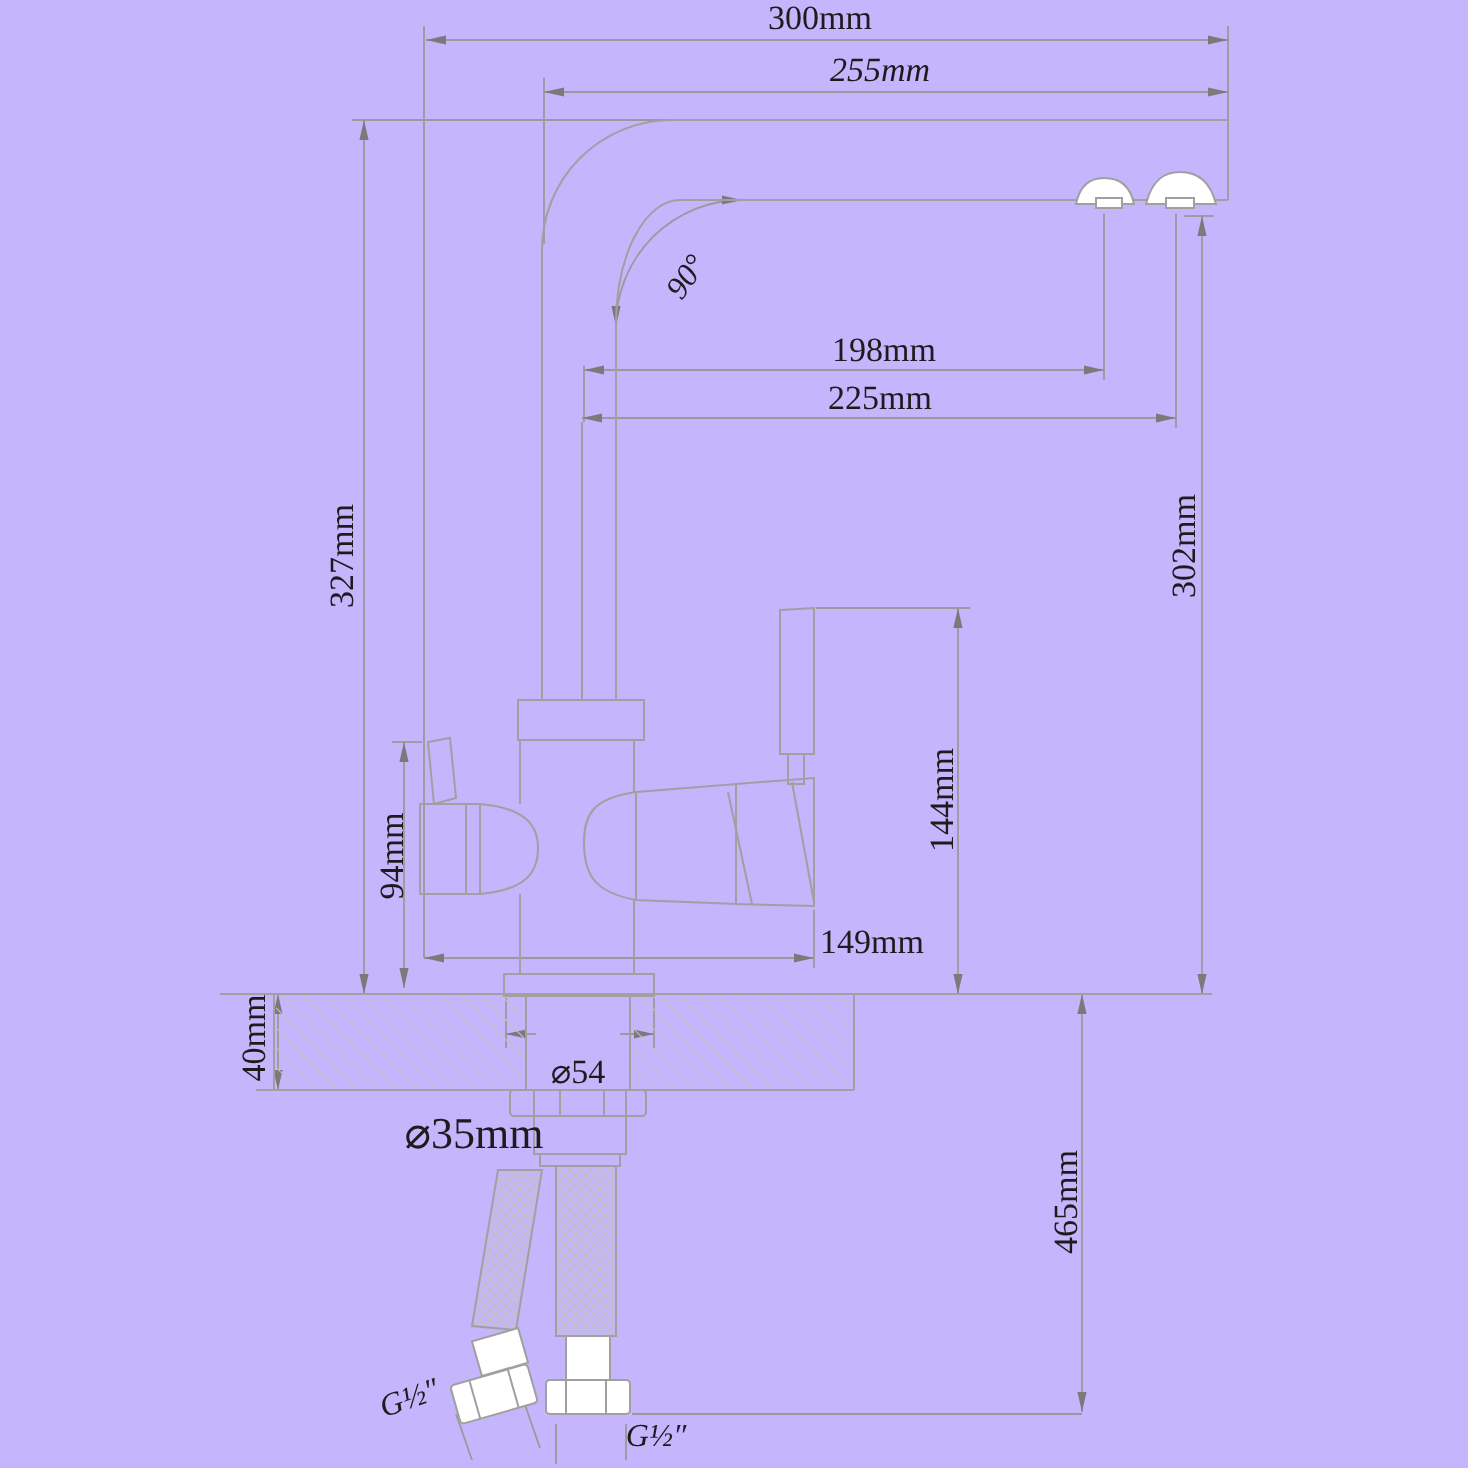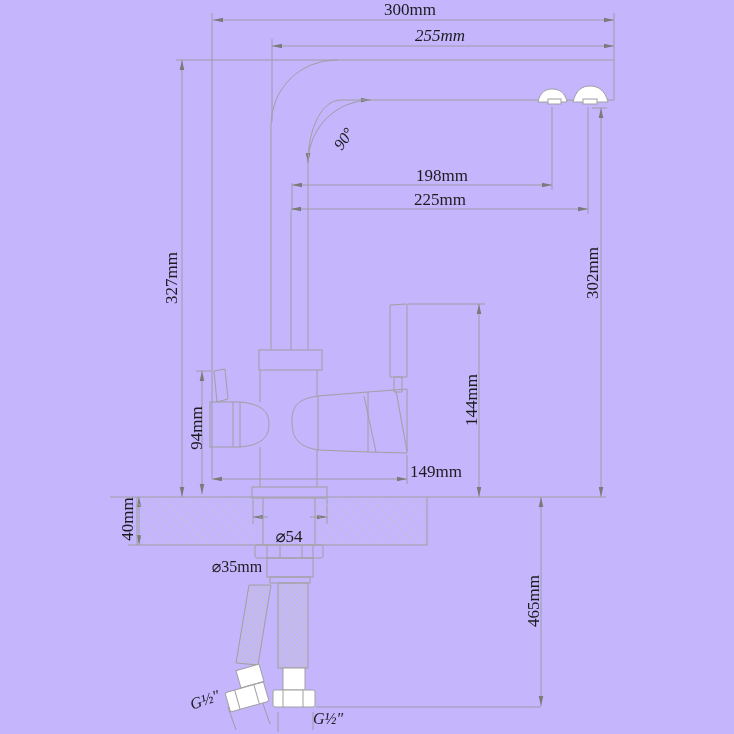--- a/index.html
+++ b/index.html
@@ -5,21 +5,21 @@
   html,body{margin:0;padding:0;background:#fff;}
   #stage{position:relative;width:734px;height:734px;background:#c4b5fd;overflow:hidden;
          font-family:"Liberation Serif",serif;padding-left:28px;}
   #stage svg{position:absolute;left:0;top:0;}
   .lbl{position:absolute;font-family:"Liberation Serif",serif;font-size:17px;color:#1c1c1c;
        transform:translate(-50%,-50%);white-space:nowrap;line-height:1;}
   .r90{transform:translate(-50%,-50%) rotate(-90deg);}
   .deg{transform:translate(-50%,-50%) rotate(-55deg);font-style:italic;font-size:16px;}
   .gl{transform:translate(-50%,-50%) rotate(-19deg);font-size:16px;font-style:italic;}
   .gb{font-size:16px;font-style:italic;}
-  .small{font-size:16px;}
+  .small{font-size:22px;}
 </style>
 </head>
 <body>
 
 <div id="stage">
 
 <svg width="734" height="734" viewBox="0 0 734 734">
   <defs>
     <marker id="ar" markerWidth="12" markerHeight="6" refX="10.5" refY="3" orient="auto" markerUnits="userSpaceOnUse">
       <path d="M0.5,0.7 L10.5,3 L0.5,5.3 Z" fill="#7a7a7a"></path>

